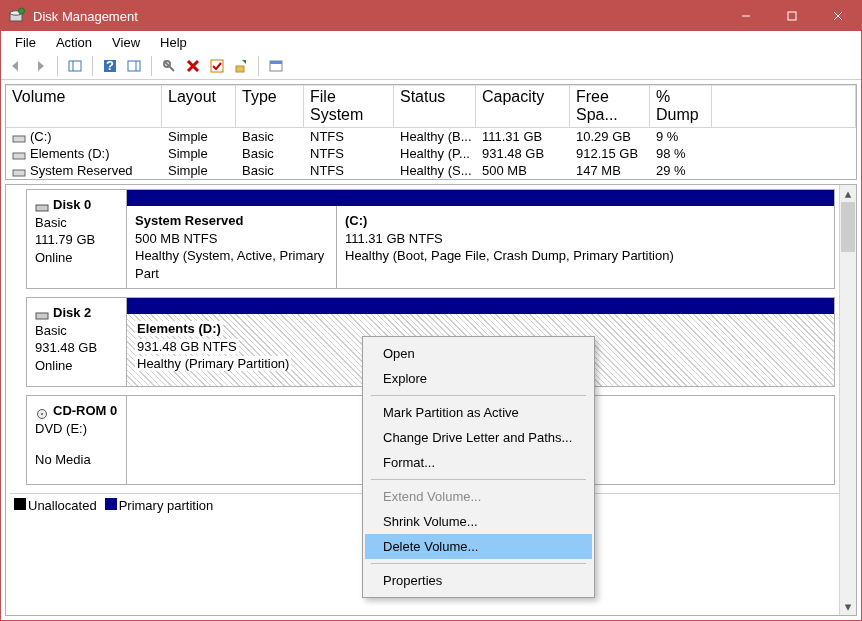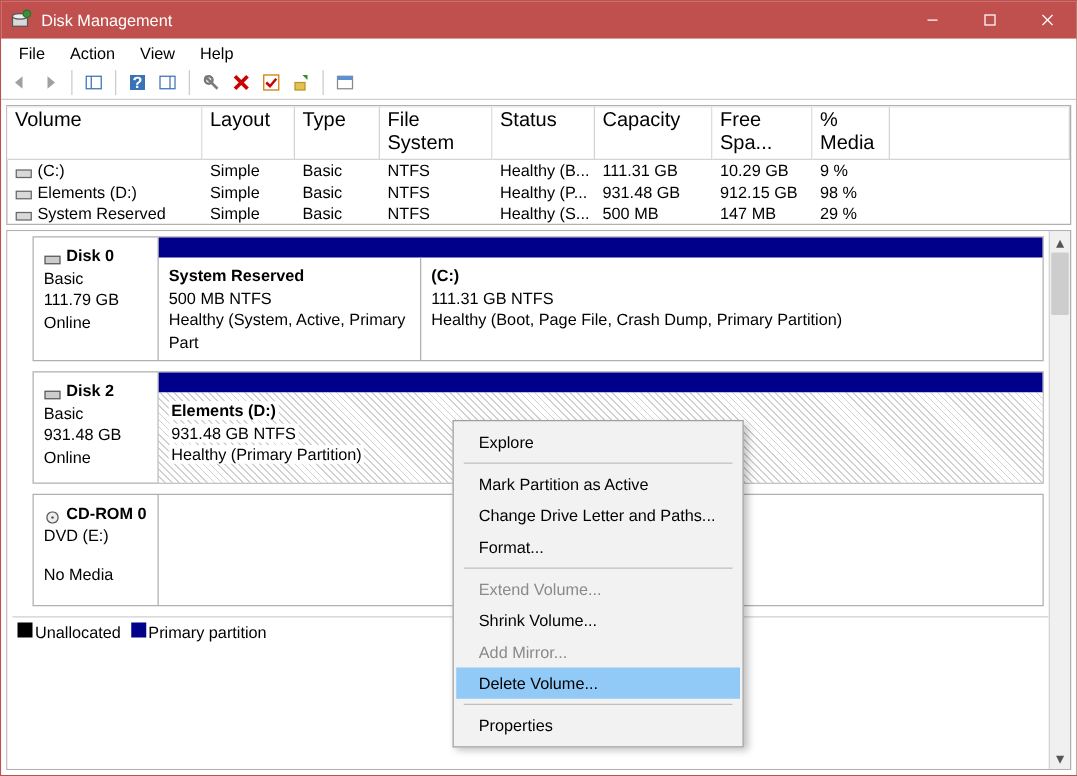--- a/index.html
+++ b/index.html
@@ -183,21 +183,21 @@
 
     <div class="vlist" style="height:96px;">
       <div class="vlist-header">
         <div class="colh c0">Volume</div>
         <div class="colh c1">Layout</div>
         <div class="colh c2">Type</div>
         <div class="colh c3">File System</div>
         <div class="colh c4">Status</div>
         <div class="colh c5">Capacity</div>
         <div class="colh c6">Free Spa...</div>
-        <div class="colh c7">% Media</div>
+        <div class="colh c7">% Dump</div>
         <div class="colh c8"></div>
       </div>
       <div class="vlist-body">
         <div class="vrow">
           <div class="cell c0">
               <span class="vicon"><svg viewBox="0 0 14 10">
                   <rect x="1" y="2" width="12" height="6" fill="#d9d9d9" stroke="#666"></rect>
                 </svg></span>
               <span>(C:)</span>
             </div>
@@ -326,26 +326,26 @@
             <div class="thumb"></div>
           </div>
         <div class="sbtn bottom">▾</div>
       </div>
     </div>
 
   </div>
 </div>
 
 <div class="context-menu">
+  <div class="cm-item">Open</div>
   <div class="cm-item">Explore</div>
   <div class="cm-sep"></div>
   <div class="cm-item">Mark Partition as Active</div>
   <div class="cm-item">Change Drive Letter and Paths...</div>
   <div class="cm-item">Format...</div>
   <div class="cm-sep"></div>
   <div class="cm-item disabled">Extend Volume...</div>
   <div class="cm-item">Shrink Volume...</div>
-  <div class="cm-item disabled">Add Mirror...</div>
   <div class="cm-item sel">Delete Volume...</div>
   <div class="cm-sep"></div>
   <div class="cm-item">Properties</div>
 
 </div>
 
 </body></html>

